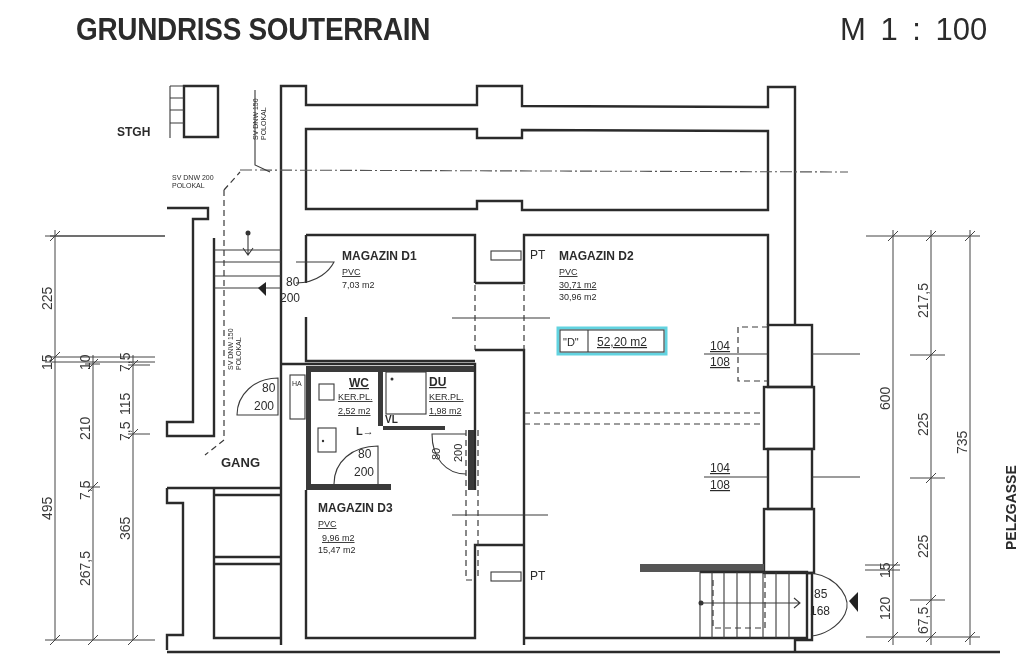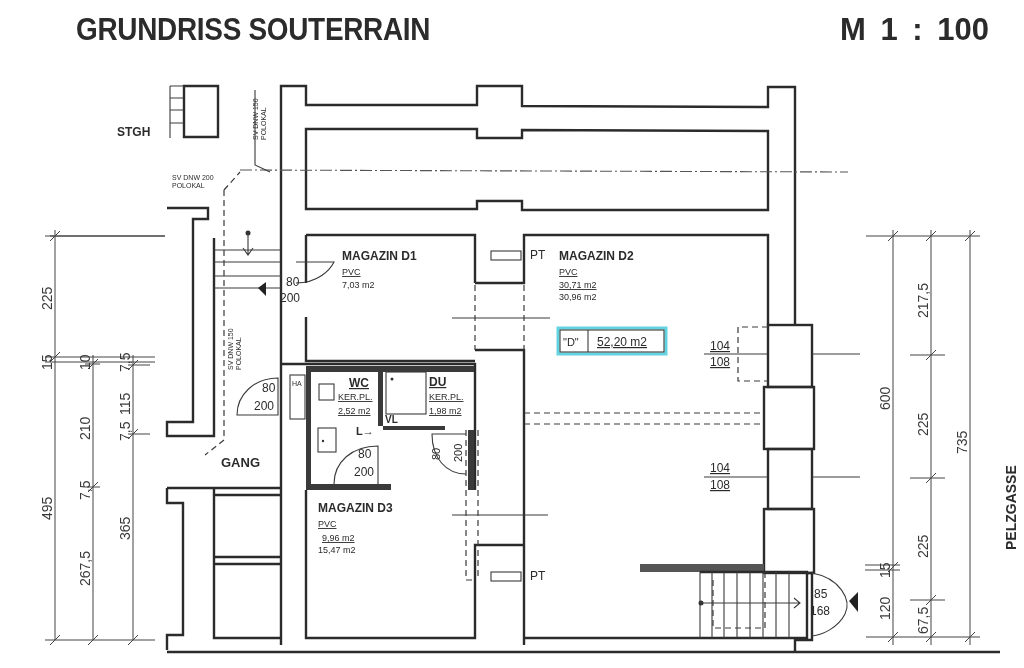--- a/index.html
+++ b/index.html
@@ -1,18 +1,18 @@
 <!DOCTYPE html>
 <html><head>
 <meta charset="utf-8">
 <style>
   html, body { margin:0; padding:0; background:#ffffff; }
   body { width:1024px; height:668px; position:relative; overflow:hidden; font-family:"Liberation Sans", sans-serif; color:#2a2a2a; }
   .title { position:absolute; left:76px; top:12px; font-size:31px; font-weight:bold; letter-spacing:-0.3px; color:#2b2b2b; transform:scaleX(0.9); transform-origin:left top; }
-  .scale { position:absolute; left:840px; top:12px; font-size:31px; font-weight:bold; color:#2b2b2b; word-spacing:6px; }
+  .scale { position:absolute; left:840px; top:12px; font-size:31px; font-weight:normal; color:#2b2b2b; word-spacing:6px; }
   svg { position:absolute; left:0; top:0; }
   .w { fill:none; stroke:#2b2b2b; stroke-width:2.4; }
   .thin { fill:none; stroke:#3a3a3a; stroke-width:1.1; }
   .dash { fill:none; stroke:#3a3a3a; stroke-width:1.2; stroke-dasharray:6 4; }
   .dashdot { fill:none; stroke:#555; stroke-width:1.1; stroke-dasharray:12 3 2 3; }
   .dim { fill:none; stroke:#444; stroke-width:1; }
   .lbl { font-family:"Liberation Sans", sans-serif; font-weight:bold; fill:#2b2b2b; }
   .sm { font-family:"Liberation Sans", sans-serif; fill:#2b2b2b; }
   .dimtxt { font-family:"Liberation Sans", sans-serif; font-size:14px; fill:#3a3a3a; }
   .hl { fill:none; stroke:#2ec4d6; stroke-width:3; opacity:0.75; }

